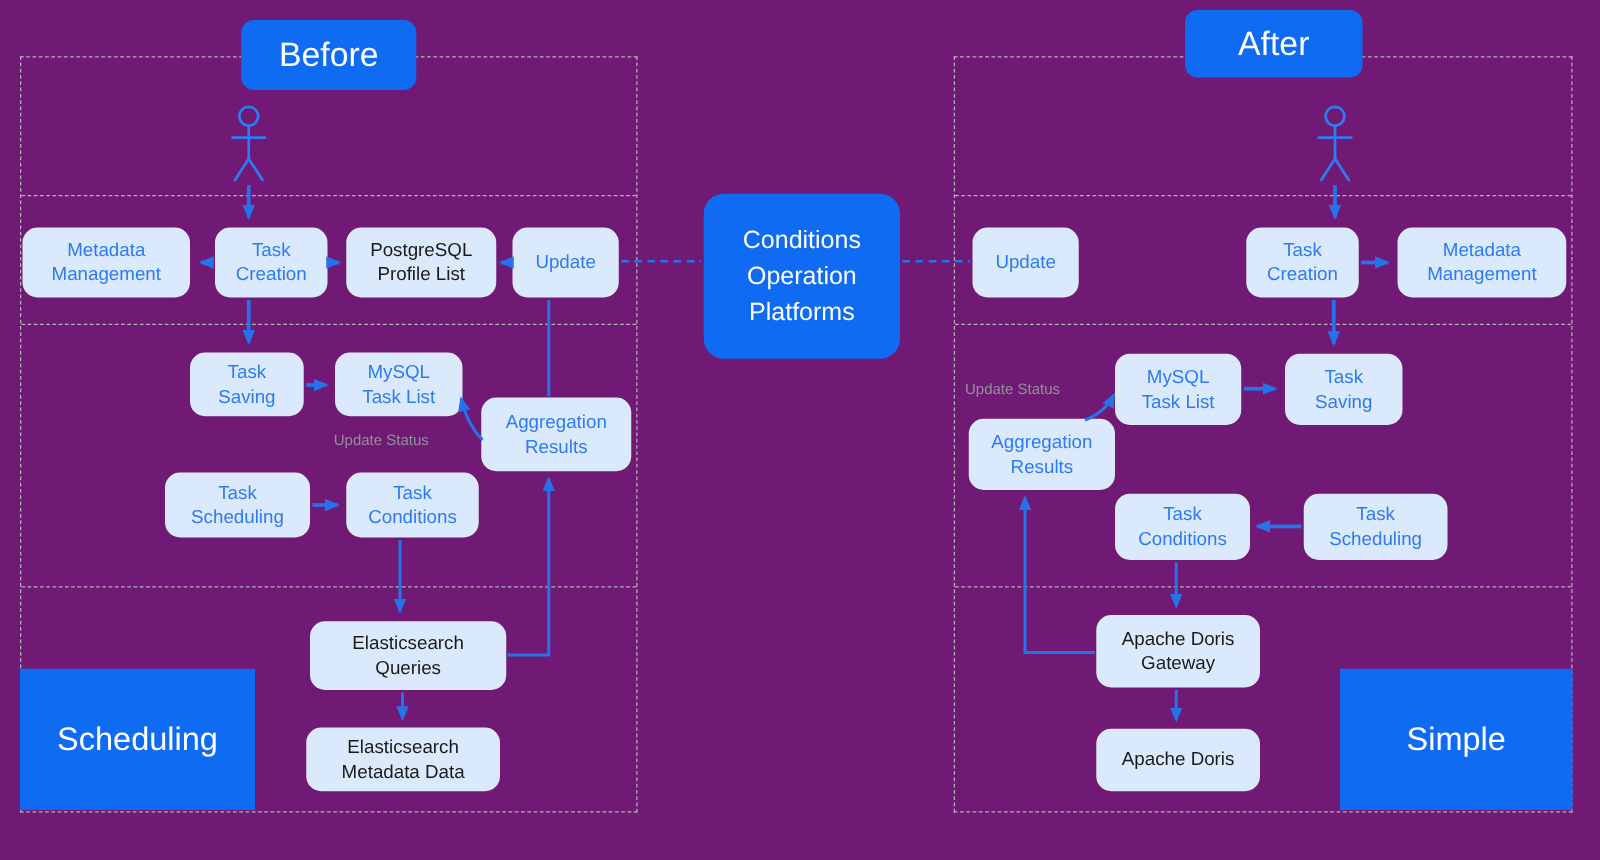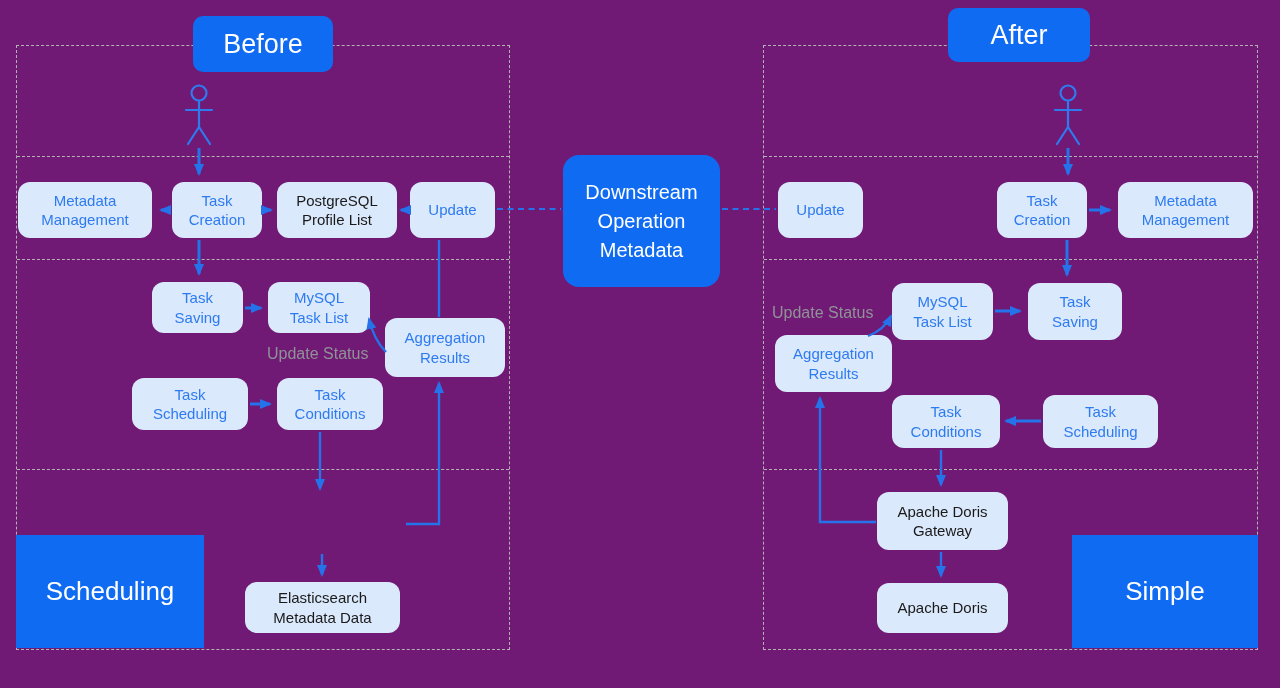--- a/index.html
+++ b/index.html
@@ -34,21 +34,21 @@
   .bigbox{
     position:absolute;display:flex;align-items:center;justify-content:center;
     background:var(--brand-blue);color:#ffffff;text-align:center;
     border-radius:16px;font-size:20px;line-height:1.45;z-index:3;padding:6px 14px;
   }
   .corner{
     position:absolute;display:flex;align-items:center;justify-content:center;
     background:var(--brand-blue);color:#ffffff;font-size:26px;z-index:3;
   }
   .floatlabel{
-    position:absolute;color:var(--gray-text);font-size:16px;white-space:nowrap;z-index:2;
+    position:absolute;color:var(--gray-text);font-size:12px;white-space:nowrap;z-index:2;
   }
 
   svg.overlay{position:absolute;left:0;top:0;z-index:4;pointer-events:none;}
   svg.overlay .ln{stroke:var(--arrow-blue);stroke-width:3;fill:none;}
   svg.overlay .thin{stroke-width:2.4;}
   svg.overlay .dashln{stroke:var(--arrow-blue);stroke-width:2;fill:none;stroke-dasharray:6 4.5;}
   svg.overlay .actor{stroke:var(--node-text-blue);stroke-width:2.2;fill:none;stroke-linecap:round;}
   marker path{fill:var(--arrow-blue);}
 
   .nodes-layer{position:absolute;left:0;top:0;width:100%;height:100%;z-index:2;}
@@ -79,25 +79,26 @@
     <div class="node" style="left:410px;top:182px;width:85px;height:56px">Update</div>
 
     <div class="node" style="left:152px;top:282px;width:91px;height:51px">Task Saving</div>
     <div class="node" style="left:268px;top:282px;width:102px;height:51px;padding:4px 14px">MySQL Task List</div>
     <div class="node" style="left:385px;top:318px;width:120px;height:59px">Aggregation Results</div>
     <div class="floatlabel" style="left:267px;top:345px">Update Status</div>
 
     <div class="node" style="left:132px;top:378px;width:116px;height:52px">Task Scheduling</div>
     <div class="node" style="left:277px;top:378px;width:106px;height:52px">Task Conditions</div>
 
+    <div class="node dark" style="left:248px;top:497px;width:157px;height:55px">Elasticsearch Queries</div>
     <div class="node dark" style="left:245px;top:582px;width:155px;height:51px">Elasticsearch Metadata Data</div>
 
     <div class="corner" style="left:16px;top:535px;width:188px;height:113px">Scheduling</div>
 
-    <div class="bigbox" style="left:563px;top:155px;width:157px;height:132px">Downstream Operation Metadata</div>
+    <div class="bigbox" style="left:563px;top:155px;width:157px;height:132px">Conditions Operation Platforms</div>
 
     <div class="banner" style="left:948px;top:8px;width:142px;height:54px">After</div>
 
     <div class="node" style="left:778px;top:182px;width:85px;height:56px">Update</div>
     <div class="node" style="left:997px;top:182px;width:90px;height:56px">Task Creation</div>
     <div class="node" style="left:1118px;top:182px;width:135px;height:56px">Metadata Management</div>
 
     <div class="floatlabel" style="left:772px;top:304px">Update Status</div>
     <div class="node" style="left:892px;top:283px;width:101px;height:57px;padding:4px 14px">MySQL Task List</div>
     <div class="node" style="left:1028px;top:283px;width:94px;height:57px">Task Saving</div>

